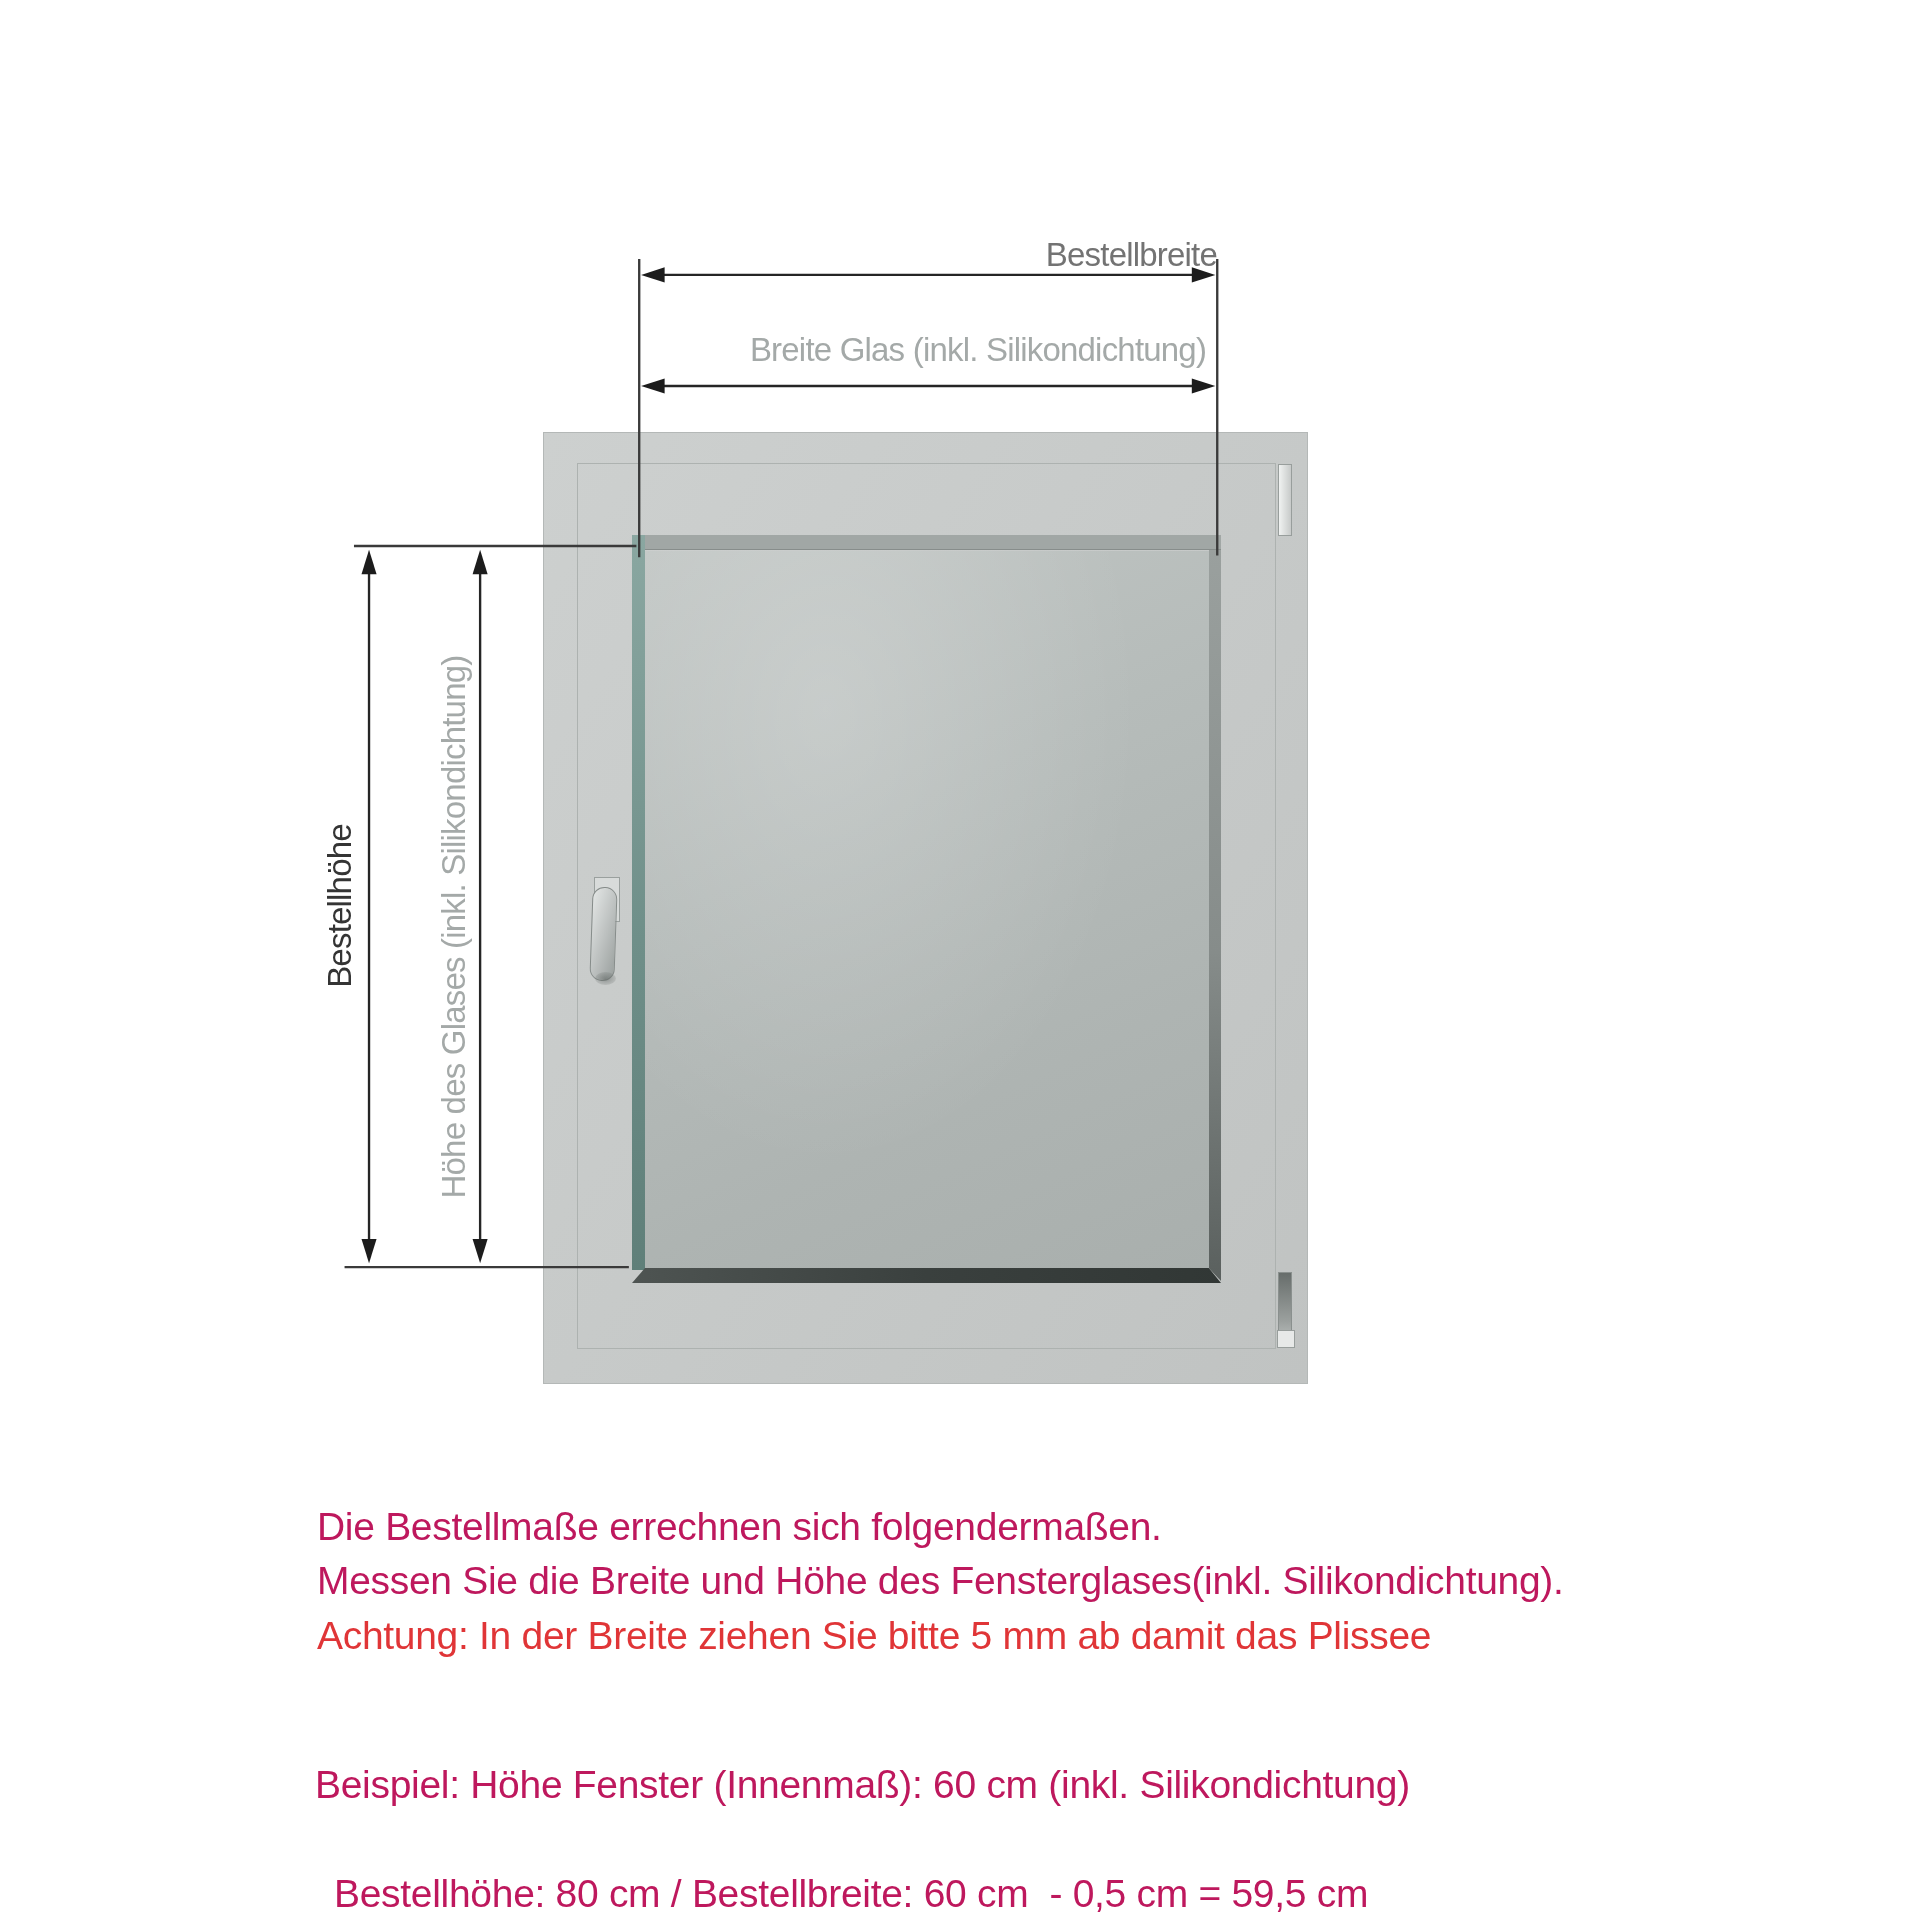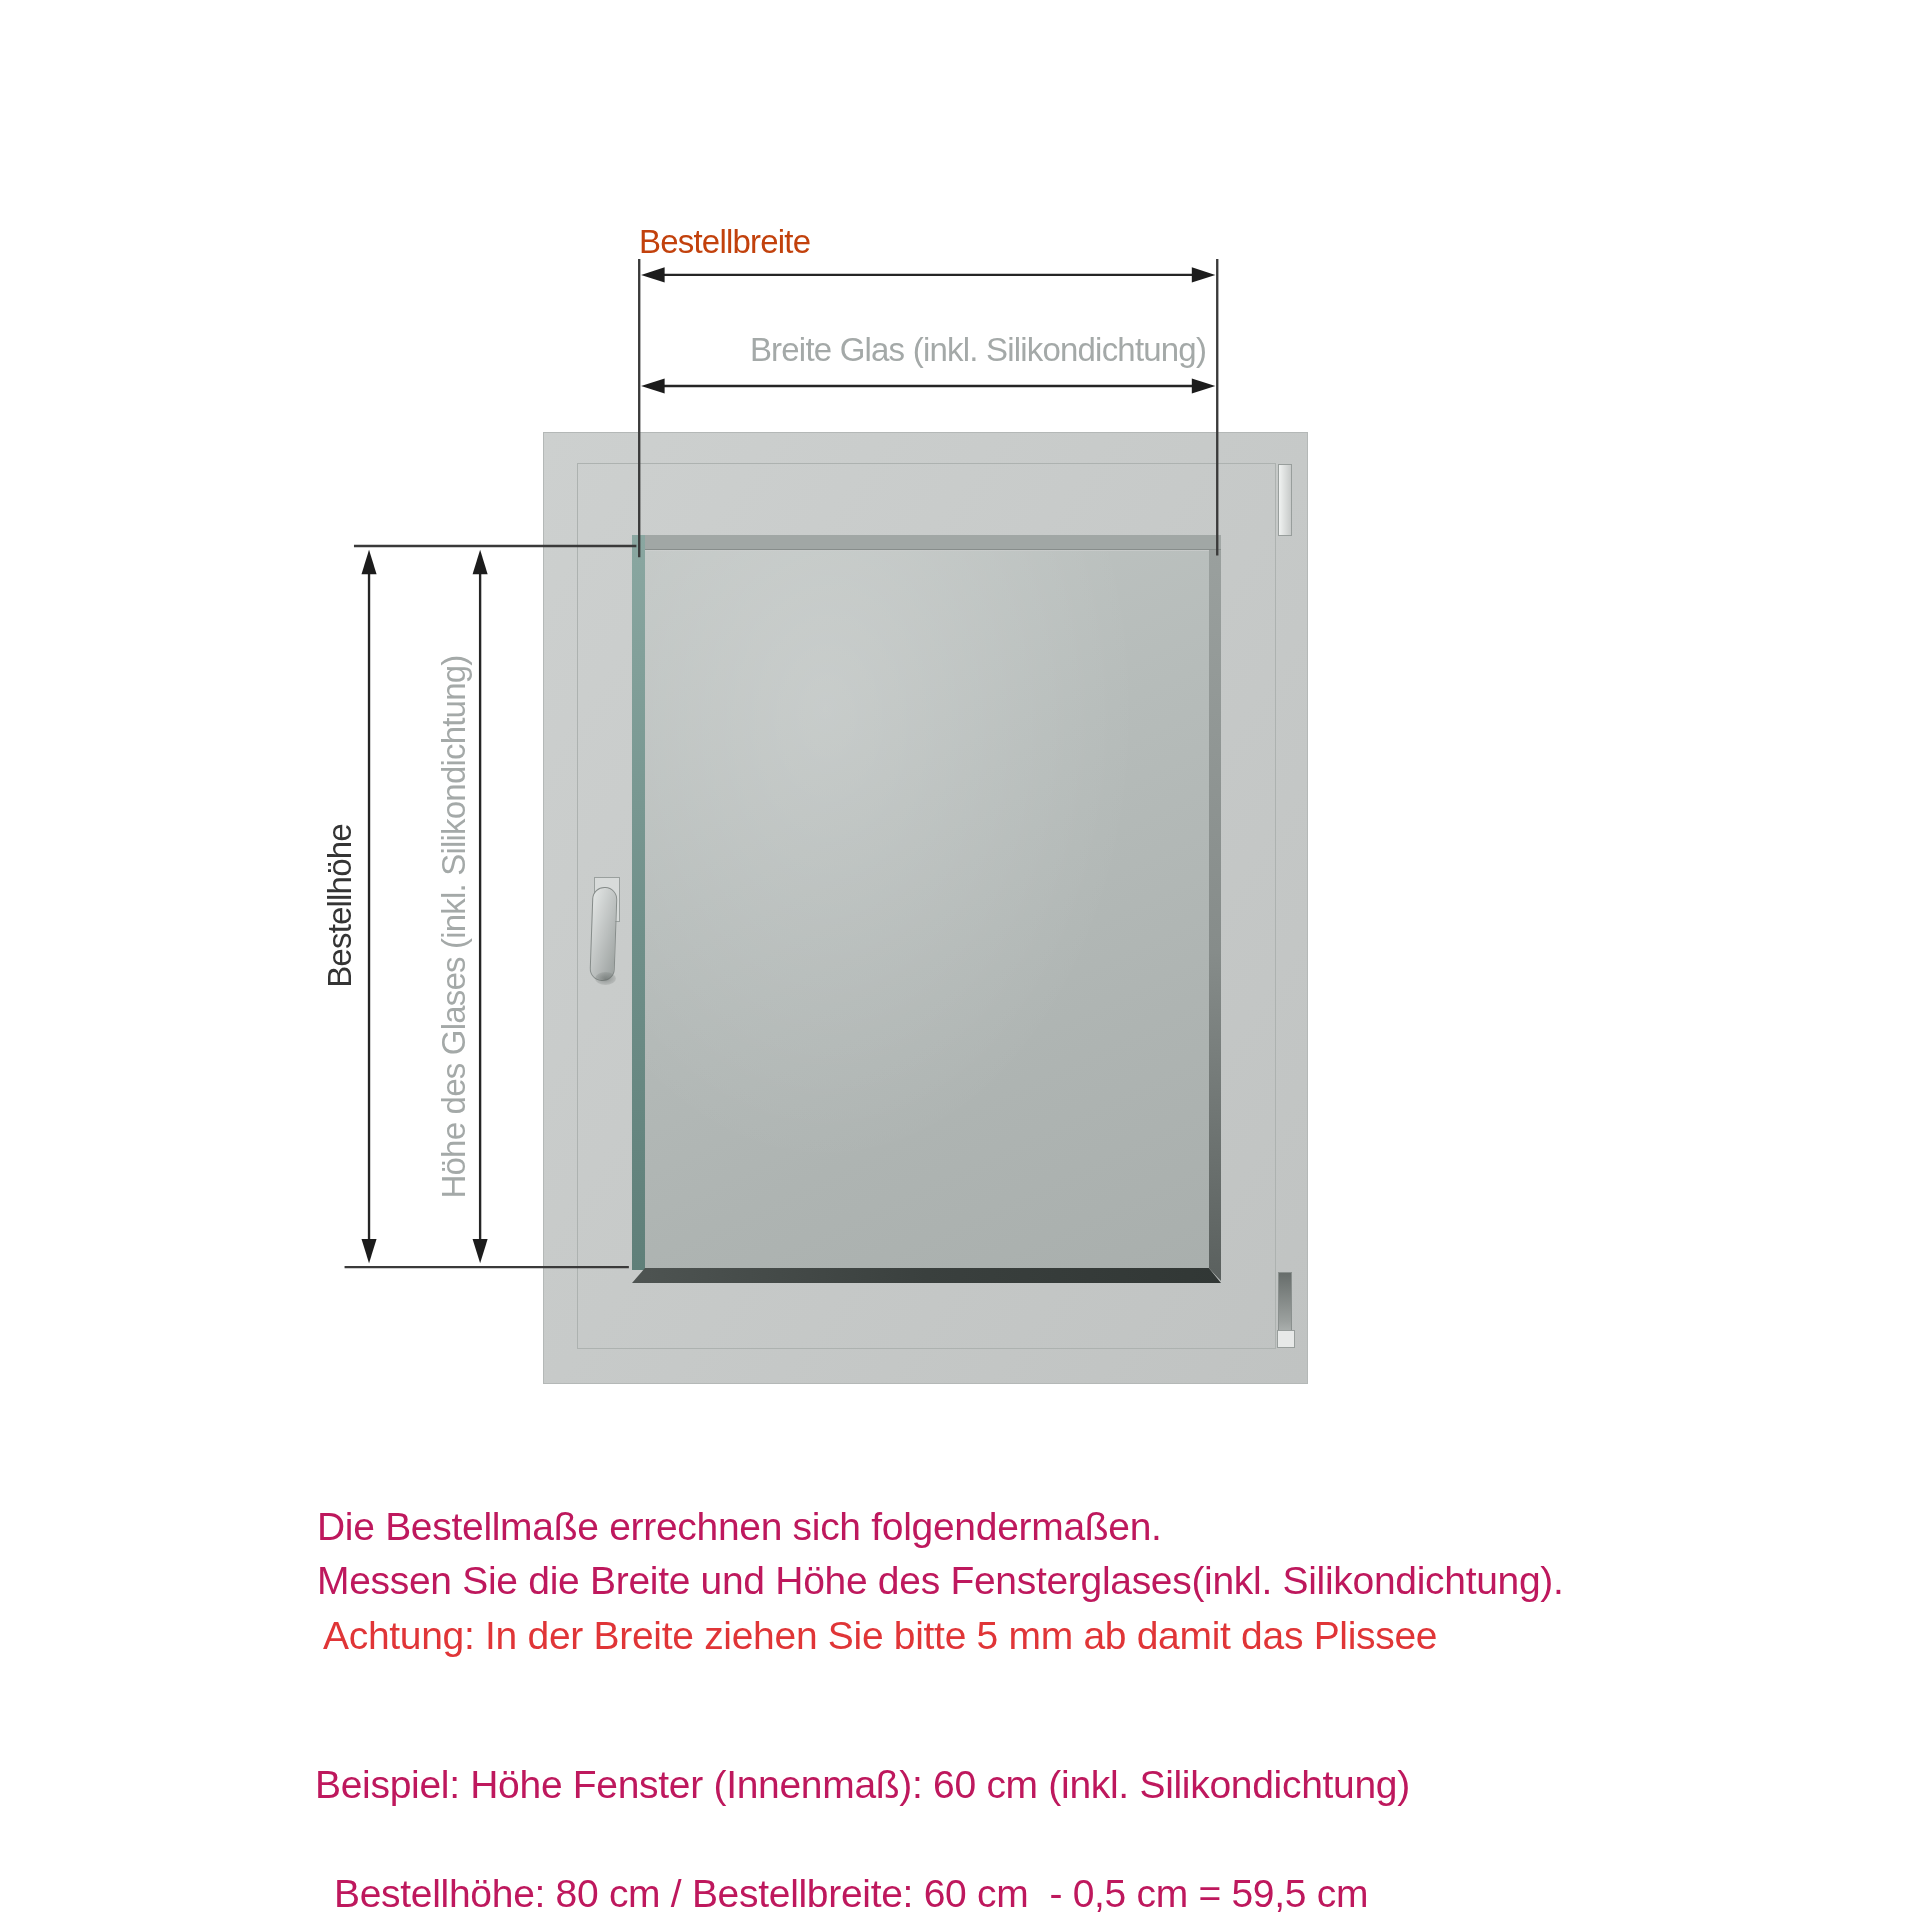--- a/index.html
+++ b/index.html
@@ -6,21 +6,21 @@
   .canvas{position:relative;width:1928px;height:1928px;background:#ffffff;overflow:hidden;
           font-family:"Liberation Sans","DejaVu Sans",sans-serif;color:#2e2e2e;}
   .abs{position:absolute;}
 
   
   .page-title{left:0;top:7.5px;width:1864px;text-align:center;font-size:42px;
               letter-spacing:-0.5px;color:#2b2b2b;}
 
   
   .dim-label{font-size:33px;letter-spacing:-0.8px;white-space:nowrap;}
-  .lbl-order-width{left:639px;top:223px;width:578px;text-align:left;color:#c2410c;}
+  .lbl-order-width{left:639px;top:236px;width:578px;text-align:right;color:#737373;}
   .lbl-glass-width{left:639px;top:331px;width:678px;text-align:center;color:#a4a9a8;}
   .rot{transform-origin:center center;transform:translate(-50%,-50%) rotate(-90deg);}
   .lbl-order-height{left:340px;top:906px;color:#343434;}
   .lbl-glass-height{left:454px;top:927px;color:#a4a9a8;}
 
   
   .win-frame{left:543px;top:432px;width:765px;height:952px;
              background:linear-gradient(125deg,#cdd0cf 0%,#c6c9c8 55%,#c0c3c2 100%);
              border:0.9px solid #b4b8b7;box-sizing:border-box;}
   .win-sash{left:33px;top:30px;width:699px;height:886px;border:1.9px solid #adb2b0;
@@ -58,21 +58,21 @@
                     border:0.9px solid #989e9c;box-sizing:border-box;}
 
   
   .dims-svg{left:0;top:0;width:1928px;height:1928px;pointer-events:none;}
 
   
   .body-line{font-size:39px;letter-spacing:-0.3px;white-space:nowrap;color:#be185d;}
   .red{color:#e03537;}
   .nl1{left:317px;top:1505px;}
   .nl2{left:317px;top:1559px;}
-  .nl3{left:317px;top:1614px;margin-left:6px;}
+  .nl3{left:317px;top:1614px;}
   .nl4{left:317px;top:1669px;}
   .ex1{left:315px;top:1763px;}
   .ex2{left:473px;top:1817px;}
   .ex3{left:312px;top:1872px;margin-left:22px;}
 </style>
 </head>
 <body>
 
 <div class="canvas">
 

